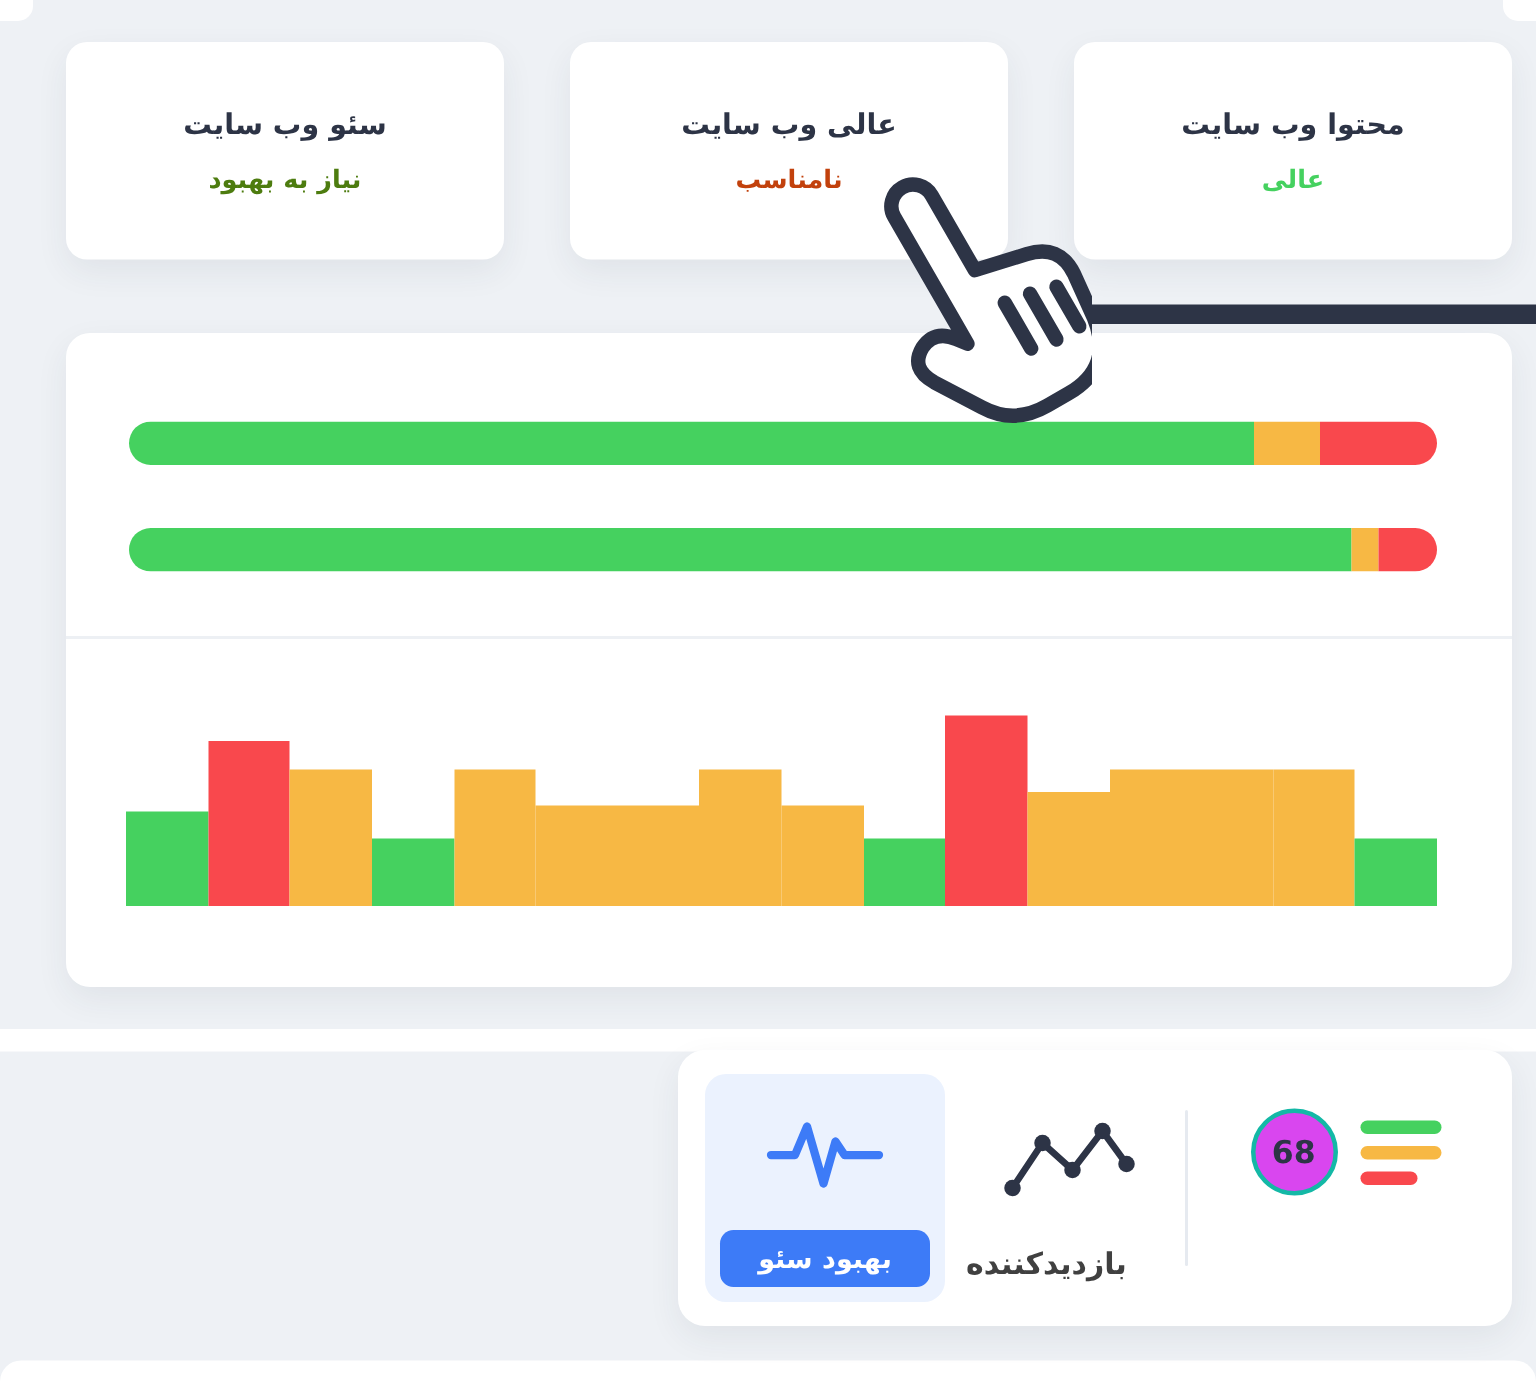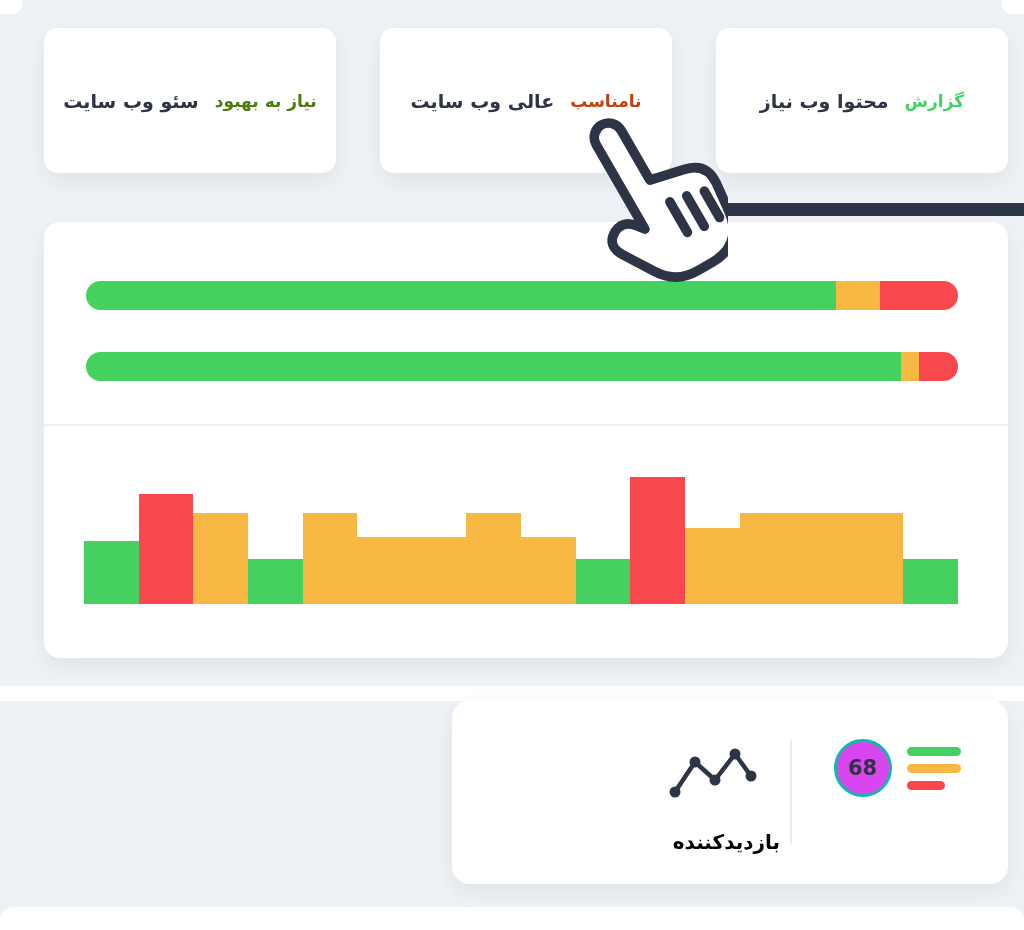--- a/index.html
+++ b/index.html
@@ -19,21 +19,21 @@
   .bg-corner.right { right:0; border-radius:0 0 0 10px; }
   .strip { left:0; width:1024px; background:#ffffff; }
   .strip1 { top:686px; height:15px; }
   .strip2 { top:907px; height:23px; border-radius:14px 14px 0 0; }
   .dark-bar { top:203px; left:690px; width:334px; height:13px; background:#2D3446; border-radius:4px 0 0 4px; }
 
   
   .status-card {
     top:28px; width:292px; height:145px;
     background:#fff; border-radius:14px;
-    display:flex; flex-direction:row; align-items:center; justify-content:center; gap:16px;
+    display:flex; flex-direction:column; align-items:center; justify-content:center; gap:16px;
   }
   .status-card .title { font-size:19px; font-weight:bold; color:#2D3446; }
   .status-card .status { font-size:17px; font-weight:bold; }
   .status-good    { color:#45D15F; }
   .status-bad     { color:#c2410c; }
   .status-warning { color:#4d7c0f; }
   .sc-1 { left:44px; }  .sc-2 { left:380px; }  .sc-3 { left:716px; }
 
   
   .main-card {
@@ -71,21 +71,21 @@
     background:#3D7BF7; border-radius:9px;
     display:flex; align-items:center; justify-content:center;
     color:#fff; font-size:18px; font-weight:bold;
   }
   .visitors {
     position:absolute; left:192px; top:16px; width:136px; height:152px; text-align:center;
   }
   .visitors svg { position:absolute; left:50%; transform:translateX(-50%); top:24px; }
   .nav-label {
     position:absolute; left:0; right:0; bottom:14px;
-    font-size:20px; font-weight:bold; color:#000000; text-align:right;
+    font-size:20px; font-weight:bold; color:#404040; text-align:left;
   }
   .vdivider { position:absolute; left:338px; top:40px; width:2px; height:104px; background:#E6EAF0; border-radius:1px; }
   .report { position:absolute; left:340px; top:16px; width:210px; height:152px; }
   .report-icons {
     position:absolute; top:22px; left:0; right:0; height:60px;
     display:flex; align-items:center; justify-content:center; gap:15px;
   }
   .score-circle {
     width:58px; height:58px; border:3px solid #14b8a6; border-radius:50%;
     display:flex; align-items:center; justify-content:center;
@@ -108,22 +108,22 @@
 
 <div class="abs card-shadow status-card sc-1">
   <div class="title" dir="rtl">سئو وب سایت</div>
   <div class="status status-warning" dir="rtl">نیاز به بهبود</div>
 </div>
 <div class="abs card-shadow status-card sc-2">
   <div class="title" dir="rtl">عالی وب سایت</div>
   <div class="status status-bad" dir="rtl">نامناسب</div>
 </div>
 <div class="abs card-shadow status-card sc-3">
-  <div class="title" dir="rtl">محتوا وب نیاز</div>
-  <div class="status status-good" dir="rtl">گزارش</div>
+  <div class="title" dir="rtl">محتوا وب سایت</div>
+  <div class="status status-good" dir="rtl">عالی</div>
 </div>
 
 <div class="abs card-shadow main-card">
   <div class="progress pb1">
       <div style="width: 86%; background: rgb(69, 209, 95);"></div>
       <div style="width: 5%; background: rgb(247, 184, 68);"></div>
       <div style="width: 9%; background: rgb(249, 72, 77);"></div>
     </div>
   <div class="progress pb2">
       <div style="width: 93.5%; background: rgb(69, 209, 95);"></div>
@@ -157,20 +157,26 @@
       <path d="M38 66 V16 a9 9 0 0 1 18 0 V52 l22 5 q14 3 13 17 l-2 20 q-3 22 -25 22 h-10 q-16 0 -24 -13 l-12 -19 q-6 -10 3 -15 q8 -4 14 4 l3 4 Z"></path>
       <line x1="60" y1="70" x2="60" y2="92"></line>
       <line x1="71" y1="72" x2="71" y2="94"></line>
       <line x1="82" y1="75" x2="82" y2="94"></line>
     </g>
   </svg>
 </div>
 
 <div class="abs card-shadow bottom-card">
 
+  <div class="seo-tab">
+    <svg width="84" height="66" viewBox="0 0 84 66">
+      <path d="M6 36 h16 l8 -19 11 38 8 -28 6 9 h23" fill="none" stroke="#3D7BF7" stroke-width="5.5" stroke-linecap="round" stroke-linejoin="round"></path>
+    </svg>
+    <div class="seo-pill" dir="rtl">بهبود سئو</div>
+  </div>
 
   <div class="visitors">
     <svg width="92" height="62" viewBox="0 0 92 62">
       <path d="M9 52 L29 22 L49 40 L69 14 L85 36" fill="none" stroke="#2D3446" stroke-width="4.5" stroke-linecap="round" stroke-linejoin="round"></path>
       <circle cx="9" cy="52" r="5.5" fill="#2D3446"></circle>
       <circle cx="29" cy="22" r="5.5" fill="#2D3446"></circle>
       <circle cx="49" cy="40" r="5.5" fill="#2D3446"></circle>
       <circle cx="69" cy="14" r="5.5" fill="#2D3446"></circle>
       <circle cx="85" cy="36" r="5.5" fill="#2D3446"></circle>
     </svg>

